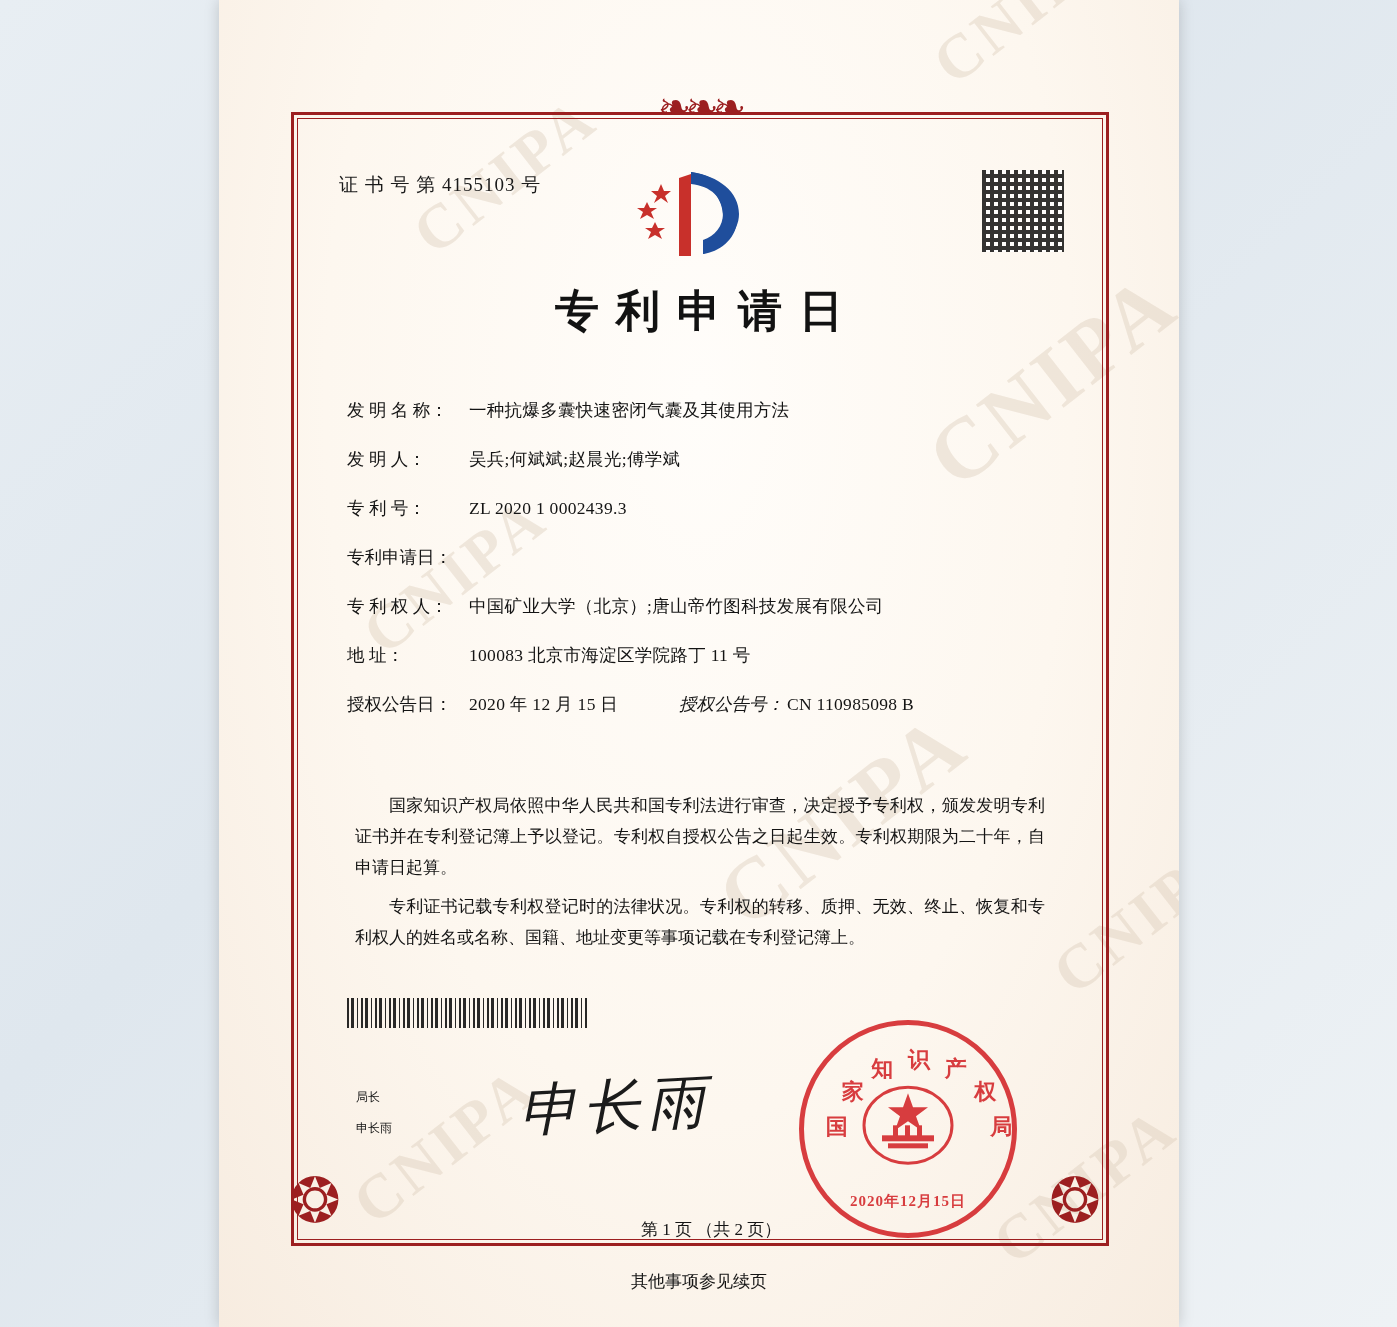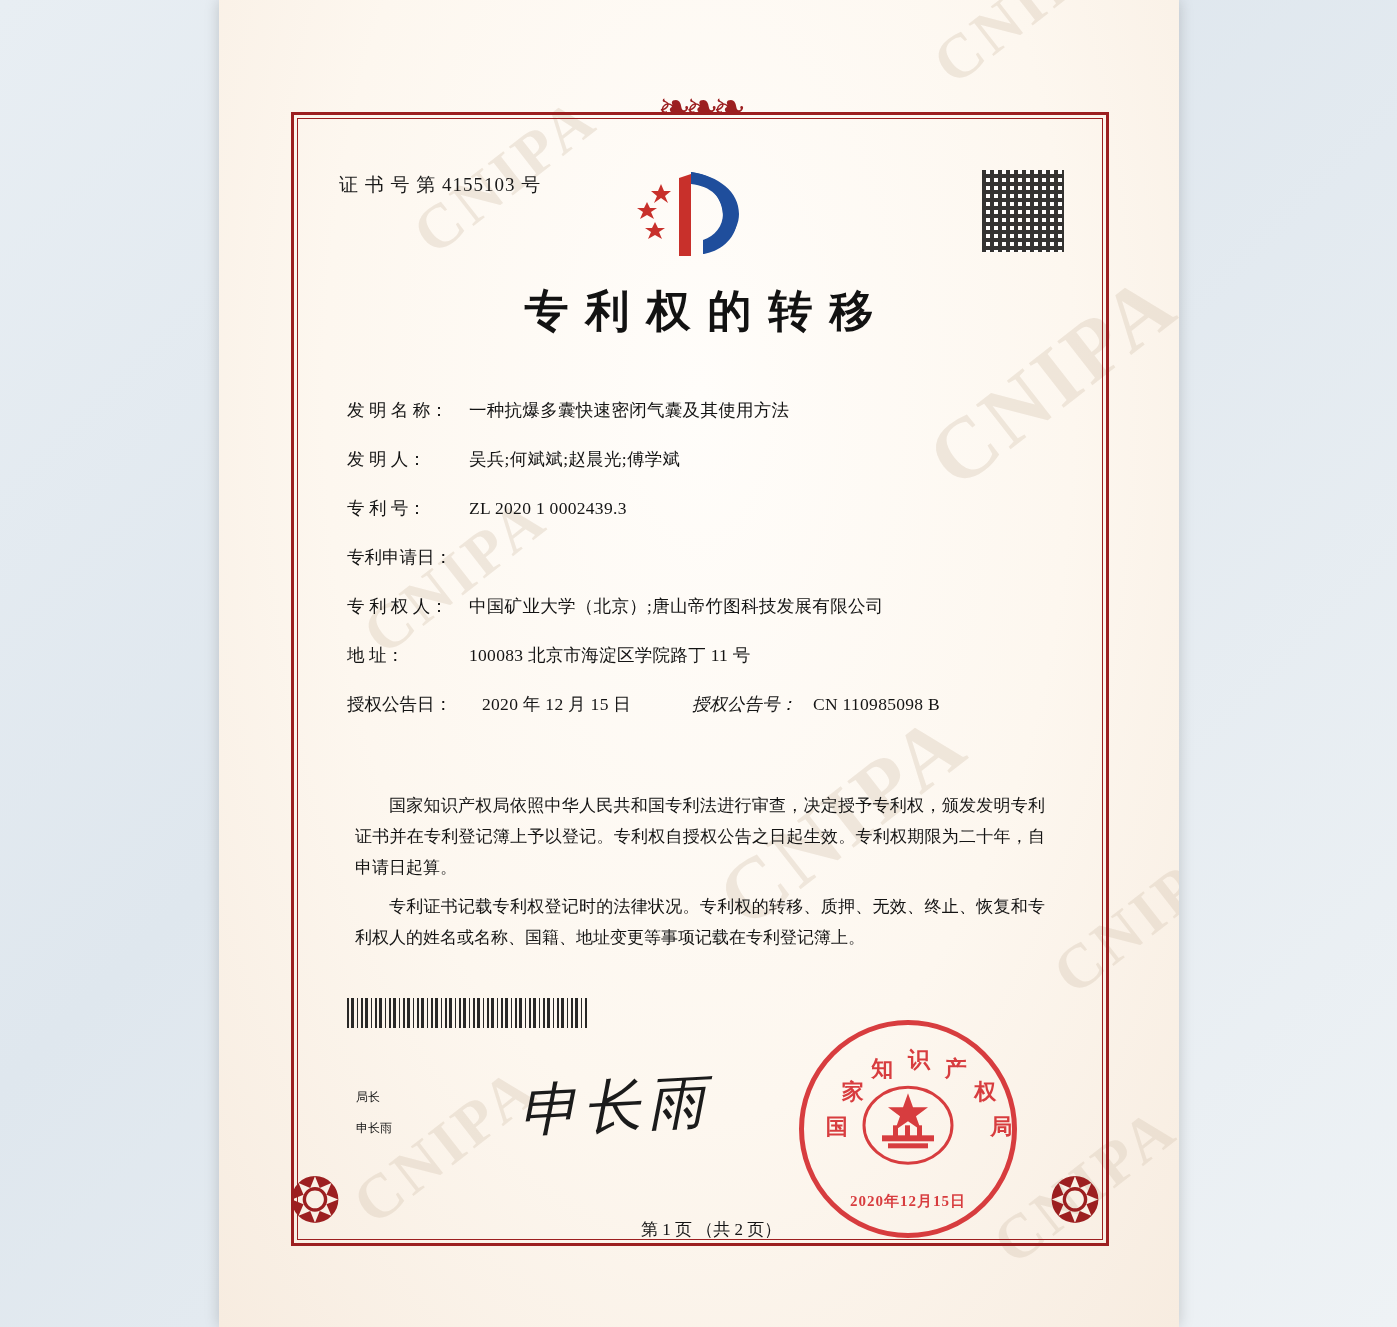--- a/index.html
+++ b/index.html
@@ -153,21 +153,21 @@
   .flabel {
     width: 122px;
     flex: none;
     letter-spacing: 0px;
     white-space: nowrap;
   }
   .fval {
     flex: 1;
     letter-spacing: 0.3px;
   }
-  .frow.split .fval { flex: none; width: 210px; margin-left: 13px; }
+  .frow.split .fval { flex: none; width: 210px; }
   .flabel2 { width: 108px; flex: none; white-space: nowrap; font-style: italic; }
 
   .para {
     position: absolute;
     left: 128px;
     top: 782px;
     width: 706px;
     font-size: 17px;
     line-height: 31px;
     color: #141414;
@@ -300,21 +300,21 @@
       <path d="M60 18 L72 14 L72 96 L60 96 Z" fill="#c8302b"></path>
       <path d="M72 12 C104 16 120 40 118 62 C116 80 100 92 84 94 L84 80 C96 76 104 66 104 54 C104 38 92 26 72 24 Z" fill="#1f4e9c"></path>
       <path d="M72 14 C92 24 104 40 104 56 C104 70 94 82 84 86 L84 94 C104 88 120 72 120 54 C120 32 100 16 72 12 Z" fill="#1f4e9c"></path>
       <g fill="#c8302b">
         <polygon points="42,24 45,31 52,31 46,36 49,43 42,38 35,43 38,36 32,31 39,31"></polygon>
         <polygon points="28,42 31,48 38,48 32,52 35,59 28,55 21,59 24,52 18,48 25,48"></polygon>
         <polygon points="36,62 39,68 46,68 40,72 43,79 36,75 29,79 32,72 26,68 33,68"></polygon>
       </g>
     </svg>
 
-    <div class="title">专利权的转移</div>
+    <div class="title">专利申请日</div>
 
     <div class="fields">
       <div class="frow">
         <div class="flabel">发 明 名 称：</div>
         <div class="fval">一种抗爆多囊快速密闭气囊及其使用方法</div>
       </div>
       <div class="frow">
         <div class="flabel">发 明 人：</div>
         <div class="fval">吴兵;何斌斌;赵晨光;傅学斌</div>
       </div>
@@ -372,13 +372,14 @@
         <rect x="33" y="40" width="5" height="12" fill="#d21f23"></rect>
         <rect x="45" y="40" width="5" height="12" fill="#d21f23"></rect>
         <rect x="57" y="40" width="5" height="12" fill="#d21f23"></rect>
       </svg>
       <div class="sealdate">2020年12月15日</div>
     </div>
 
     <div class="pagenum">第 1 页 （共 2 页）</div>
   </div>
 
+  <div class="footnote">其他事项参见续页</div>
 </div>
 
 </body></html>

